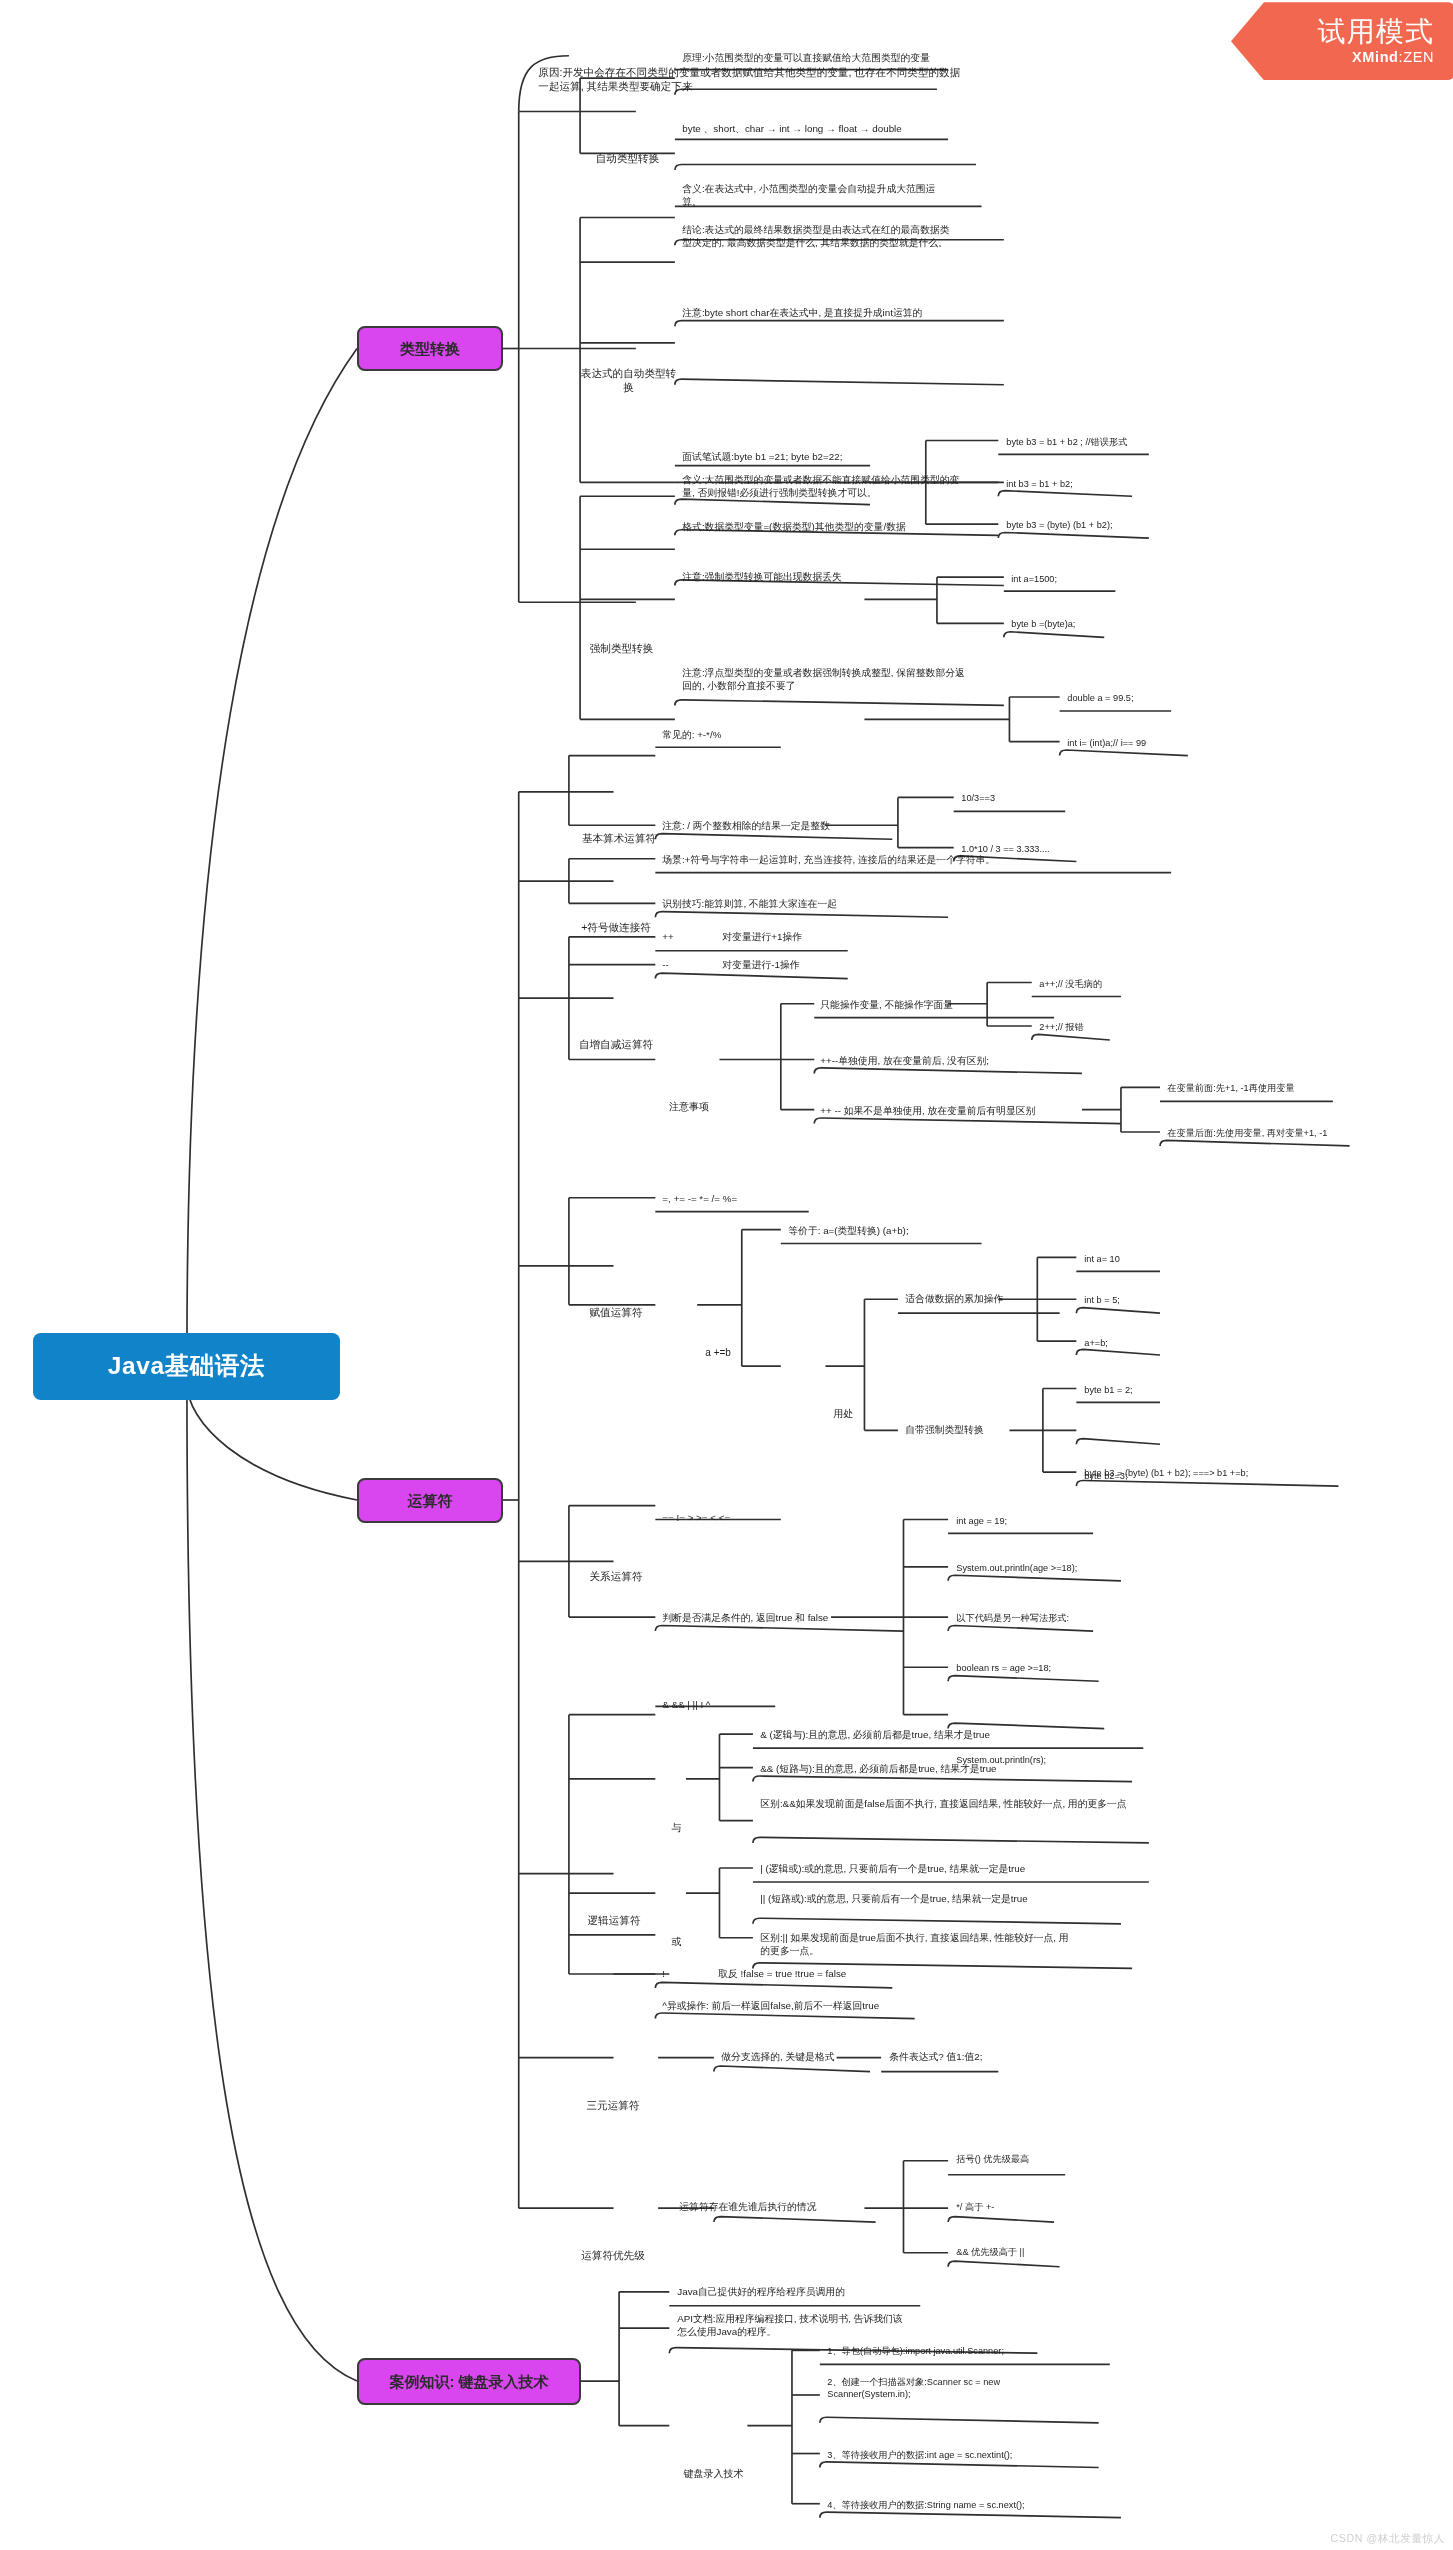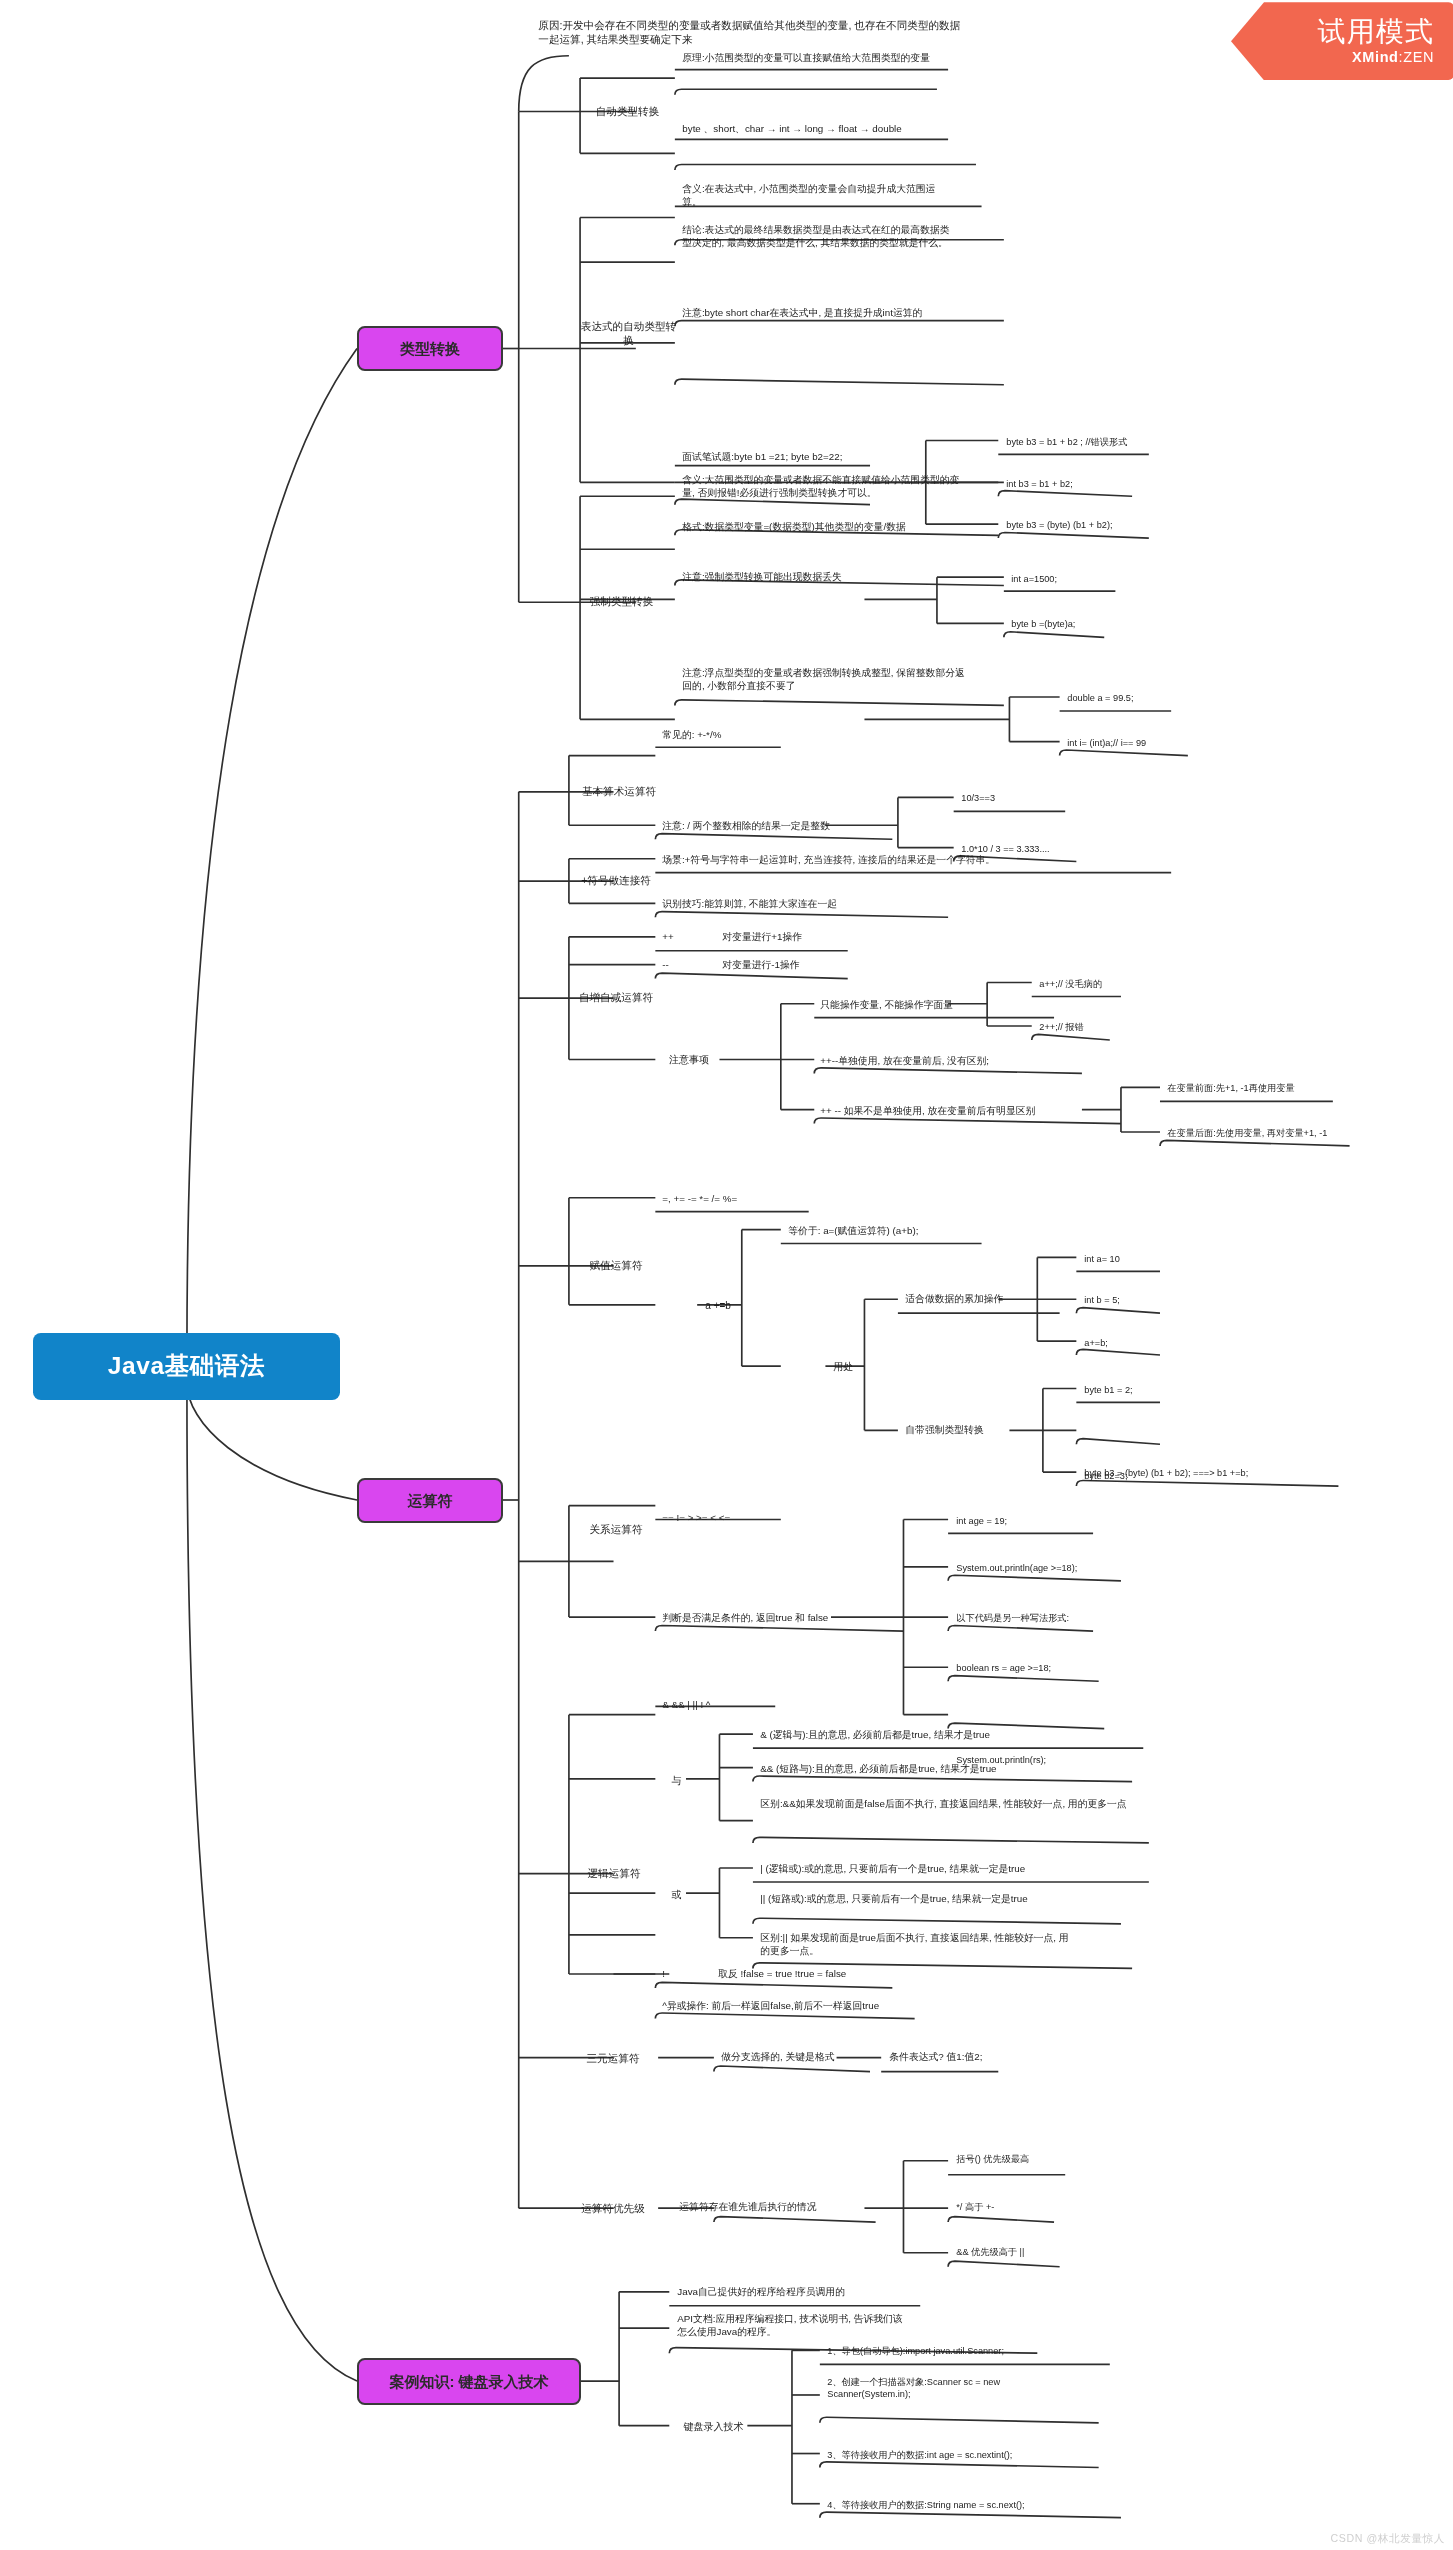--- a/index.html
+++ b/index.html
@@ -35,20 +35,21 @@
   }
   .main{
     background:#d946ef;border:2.2px solid #3a3a3a;border-radius:7.8px;
     font-size:15px;font-weight:700;color:#2b2b2b;
     display:flex;align-items:center;justify-content:center;text-align:center;
     padding:0 7.8px;
   }
   .sub{
     font-size:10.6px;color:#1c1c1c;display:flex;align-items:center;
     padding:1.1px 3.3px;
+    margin-top:47px;
   }
   .sub.center{justify-content:center;text-align:center;}
   .leaf{
     font-size:9.8px;color:#1c1c1c;display:flex;align-items:center;
     padding:1.1px 3.3px;
   }
   .mini{font-size:9.2px;}
 
   .wm{
     position:absolute;right:9px;bottom:4.5px;color:#cfcfcf;
@@ -391,21 +392,21 @@
   <div class="node leaf mini" style="left:1036px;top:973px;width:117px;height:22px;">a++;// 没毛病的</div>
   <div class="node leaf mini" style="left:1036px;top:1016px;width:112px;height:22px;">2++;// 报错</div>
 
   <div class="node leaf mini" style="left:1164px;top:1077px;width:178px;height:22px;">在变量前面:先+1, -1再使用变量</div>
   <div class="node leaf mini" style="left:1164px;top:1122px;width:195px;height:22px;">在变量后面:先使用变量, 再对变量+1, -1</div>
 
   <div class="node sub center" style="left:566px;top:1252px;width:100px;height:28px;">赋值运算符</div>
   <div class="node leaf" style="left:659px;top:1188px;width:162px;height:22px;">=, += -= *= /= %=</div>
 
   <div class="node sub" style="left:702px;top:1293px;width:67px;height:24.5px;font-size:10px;">a +=b</div>
-  <div class="node leaf" style="left:785px;top:1220px;width:212px;height:22px;">等价于: a=(赋值运算符) (a+b);</div>
+  <div class="node leaf" style="left:785px;top:1220px;width:212px;height:22px;">等价于: a=(类型转换) (a+b);</div>
 
   <div class="node sub" style="left:830px;top:1354px;width:45px;height:24.5px;font-size:10px;">用处</div>
   <div class="node leaf" style="left:902px;top:1288px;width:156px;height:22px;">适合做数据的累加操作</div>
   <div class="node leaf" style="left:902px;top:1419px;width:156px;height:22px;">自带强制类型转换</div>
 
   <div class="node leaf mini" style="left:1081px;top:1248px;width:89px;height:22px;">int a= 10</div>
   <div class="node leaf mini" style="left:1081px;top:1289px;width:89px;height:22px;">int b = 5;</div>
   <div class="node leaf mini" style="left:1081px;top:1332px;width:89px;height:22px;">a+=b;</div>
 
   <div class="node leaf mini" style="left:1081px;top:1379px;width:89px;height:22px;">byte b1 = 2;</div>

